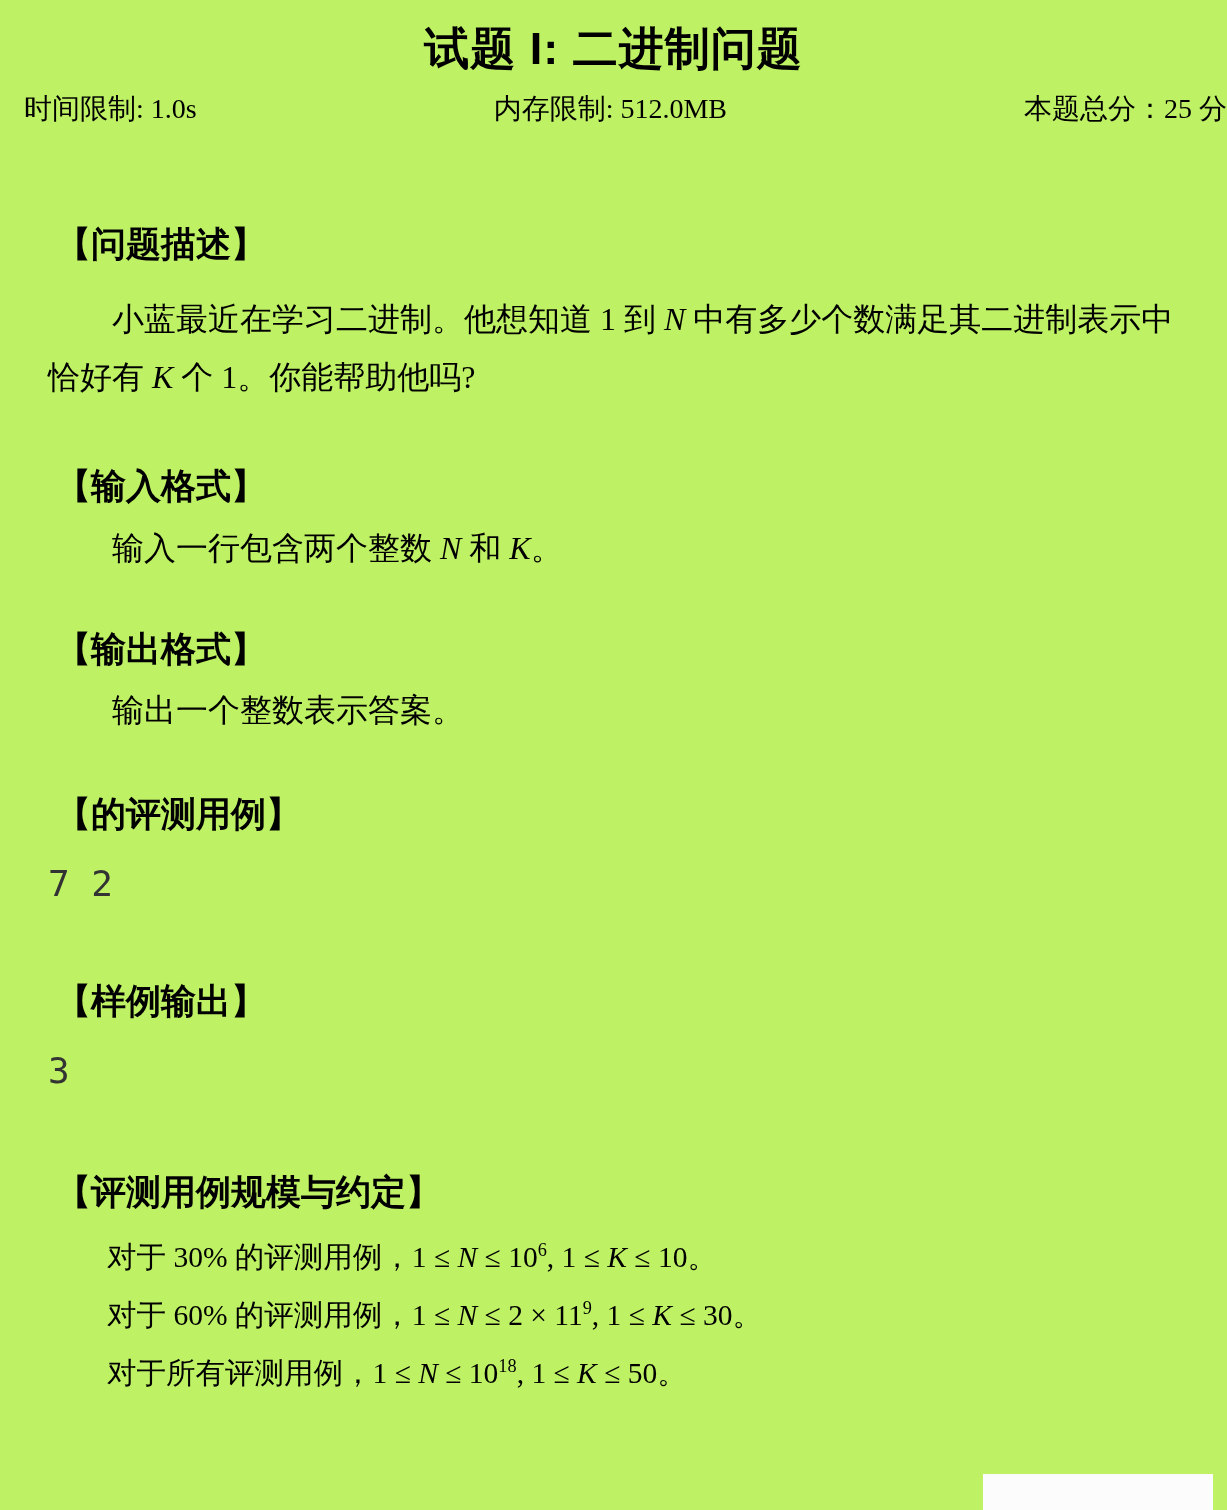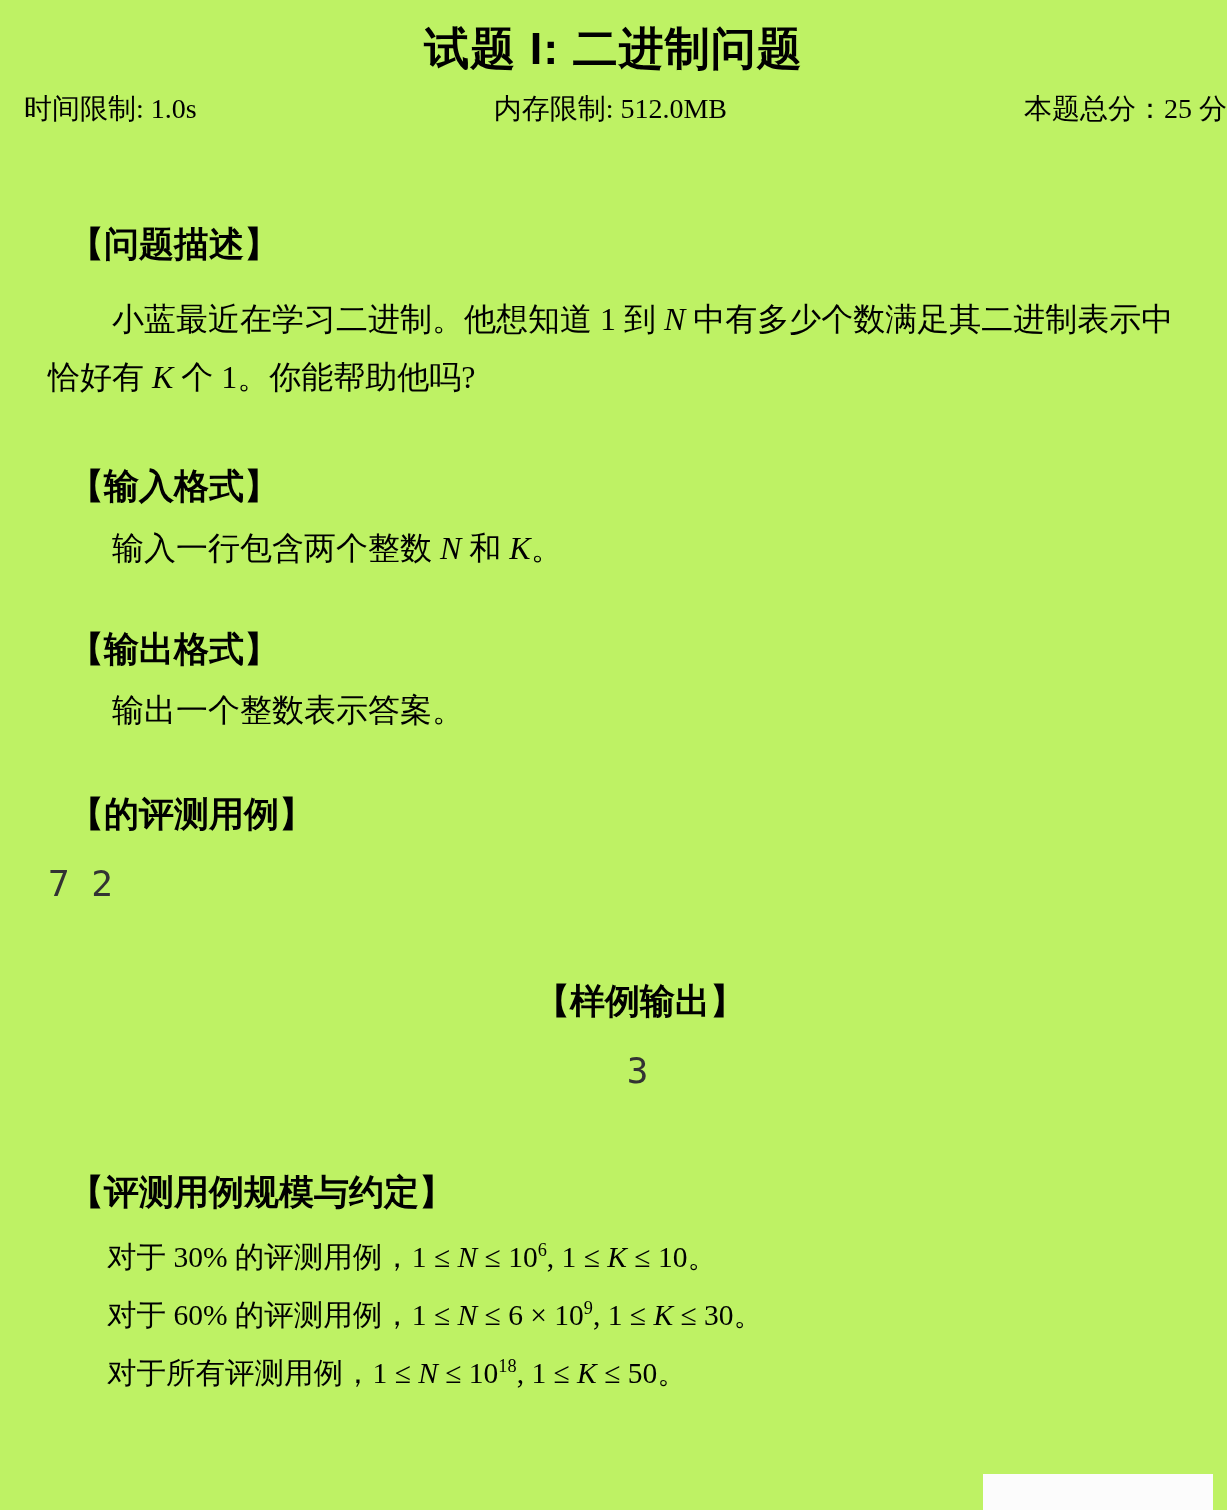--- a/index.html
+++ b/index.html
@@ -31,32 +31,32 @@
     justify-content: space-between;
     gap: 46px;
     margin-top: 16px;
     font-size: 28px;
     line-height: 1.2;
     padding-left: 24px;
   }
   .meta-line span { white-space: nowrap; }
   section { margin: 0; }
   .sec-heading {
-    margin: 16px;
+    margin: 3px;
     padding-left: 53px;
     font-family: "Liberation Sans", "DejaVu Sans", sans-serif;
     font-weight: 700;
     font-size: 35px;
     line-height: 1.15;
   }
   .sec-desc      { margin-top: 98px; }
   .sec-input     { margin-top: 60px; }
   .sec-output    { margin-top: 62px; }
   .sec-sample-in { margin-top: 64px; }
-  .sec-sample-out{ margin-top: 76px; text-align: center; }
+  .sec-sample-out{ margin-top: 76px; }
   .sec-constraints { margin-top: 80px; }
   .body-text {
     margin: 26px 48px 0 48px;
     font-size: 32px;
     line-height: 1.82;
   }
   .indent-2em { text-indent: 2em; }
   .single-line {
     margin-top: 22px;
     line-height: 1.2;
@@ -133,21 +133,21 @@
     <h2 class="sec-heading">【样例输出】</h2>
     <pre class="sample-value">3</pre>
   </section>
 
   <section class="sec-constraints">
     <h2 class="sec-heading">【评测用例规模与约定】</h2>
     <div class="constraints-body">
 
       <p class="constraint-line"><span>对于 30% 的评测用例，</span><span class="math"><span>1 ≤ </span><span class="var-it">N</span><span> ≤ </span><span>10</span><sup class="sup">6</sup><span>, </span><span>1 ≤ </span><span class="var-it">K</span><span> ≤ </span><span>10</span></span><span>。</span></p>
 
-      <p class="constraint-line"><span>对于 60% 的评测用例，</span><span class="math"><span>1 ≤ </span><span class="var-it">N</span><span> ≤ </span><span>6 × 10</span><sup class="sup">9</sup><span>, </span><span>1 ≤ </span><span class="var-it">K</span><span> ≤ </span><span>30</span></span><span>。</span></p>
+      <p class="constraint-line"><span>对于 60% 的评测用例，</span><span class="math"><span>1 ≤ </span><span class="var-it">N</span><span> ≤ </span><span>2 × 11</span><sup class="sup">9</sup><span>, </span><span>1 ≤ </span><span class="var-it">K</span><span> ≤ </span><span>30</span></span><span>。</span></p>
 
       <p class="constraint-line"><span>对于所有评测用例，</span><span class="math"><span>1 ≤ </span><span class="var-it">N</span><span> ≤ </span><span>10</span><sup class="sup">18</sup><span>, </span><span>1 ≤ </span><span class="var-it">K</span><span> ≤ </span><span>50</span></span><span>。</span></p>
 
     </div>
   </section>
 
   <div class="bottom-artifact"></div>
 
 </div>
 

